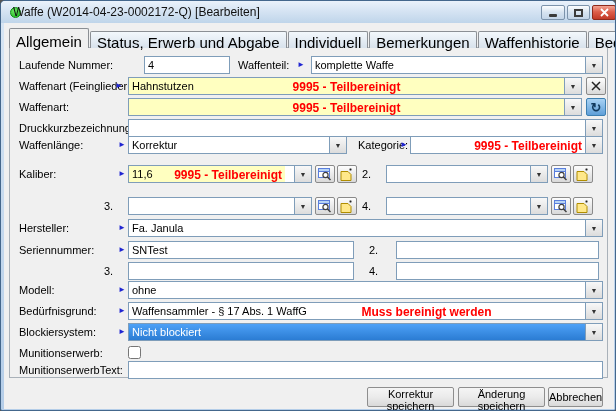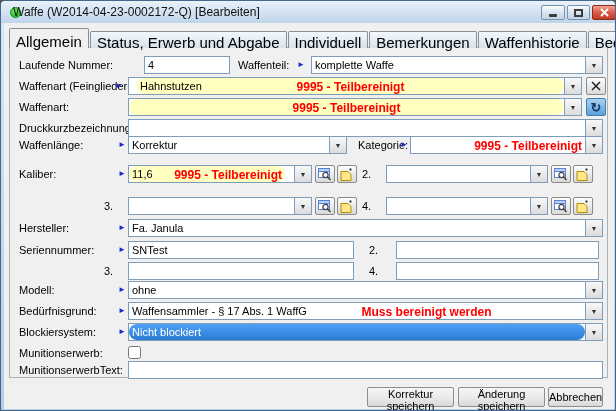--- a/index.html
+++ b/index.html
@@ -47,21 +47,21 @@
   
   .lbl { position:absolute; font-size:11px; color:#000; white-space:nowrap; z-index:2; }
   .marker { position:absolute; font-size:8px; color:#2026d2; z-index:2; line-height:10px; }
 
   .tb { position:absolute; height:18px; border:1px solid #7f9db9; background:#fff;
     font:11px "Liberation Sans", sans-serif; padding:0 3px; color:#000; z-index:2; }
 
   .combo { position:absolute; height:18px; border:1px solid #7f9db9; background:#fff;
     display:flex; z-index:2; }
   .ctxt { flex:1; position:relative; font-size:11px; color:#000; padding:2px 3px 0;
-    white-space:nowrap; overflow:hidden;border-radius:8px; }
+    white-space:nowrap; overflow:hidden; }
   .cbtn { width:17px; border-left:1px solid #7f9db9;
     background:linear-gradient(#f8f8f8,#dcdcdc); color:#333; font-size:7px;
     display:flex; align-items:center; justify-content:center; cursor:default; }
   .combo.yellow .ctxt { background:#ffffc0; }
   .combo.selected .ctxt { background:linear-gradient(#4da1f7,#2b7cd3); color:#fff; padding-top:2px; }
 
   .status { color:#ff0000; font-weight:bold; font-size:12px; }
   .st-center { position:absolute; left:0; right:0; top:2px; text-align:center; }
   .st-right { position:absolute; right:3px; top:2px; }
   .st-mid { position:absolute; left:51%; top:2px; }
@@ -116,21 +116,21 @@
   <input class="tb" style="left: 143px; top: 55px; width: 86px;" value="4">
   <span class="lbl" style="left:237px; top:58px;">Waffenteil:</span>
   <span class="marker" style="left:296px; top:59px;">►</span>
   <div class="combo" style="left:310px; top:55px; width:292px;">
     <span class="ctxt">komplette Waffe</span>
     <span class="cbtn">▼</span>
   </div>
 
   <span class="lbl" style="left:18px; top:79px;">Waffenart (Feingliederung):</span>
   <span class="marker" style="left:114px; top:80px;">►</span>
-  <div class="combo yellow" style="left:127px; top:76px; width:454px;padding-left:8px;">
+  <div class="combo yellow" style="left:127px; top:76px; width:454px;">
     <span class="ctxt">
       <span>Hahnstutzen</span>
       <span class="status st-center">9995 - Teilbereinigt</span>
     </span>
     <span class="cbtn">▼</span>
   </div>
   <span class="iconbtn" style="left:585px; top:76px;">
     <svg width="10" height="10" viewBox="0 0 10 10">
         <path d="M1 1 L9 9 M9 1 L1 9" stroke="#222" stroke-width="1.5"></path>
       </svg>

